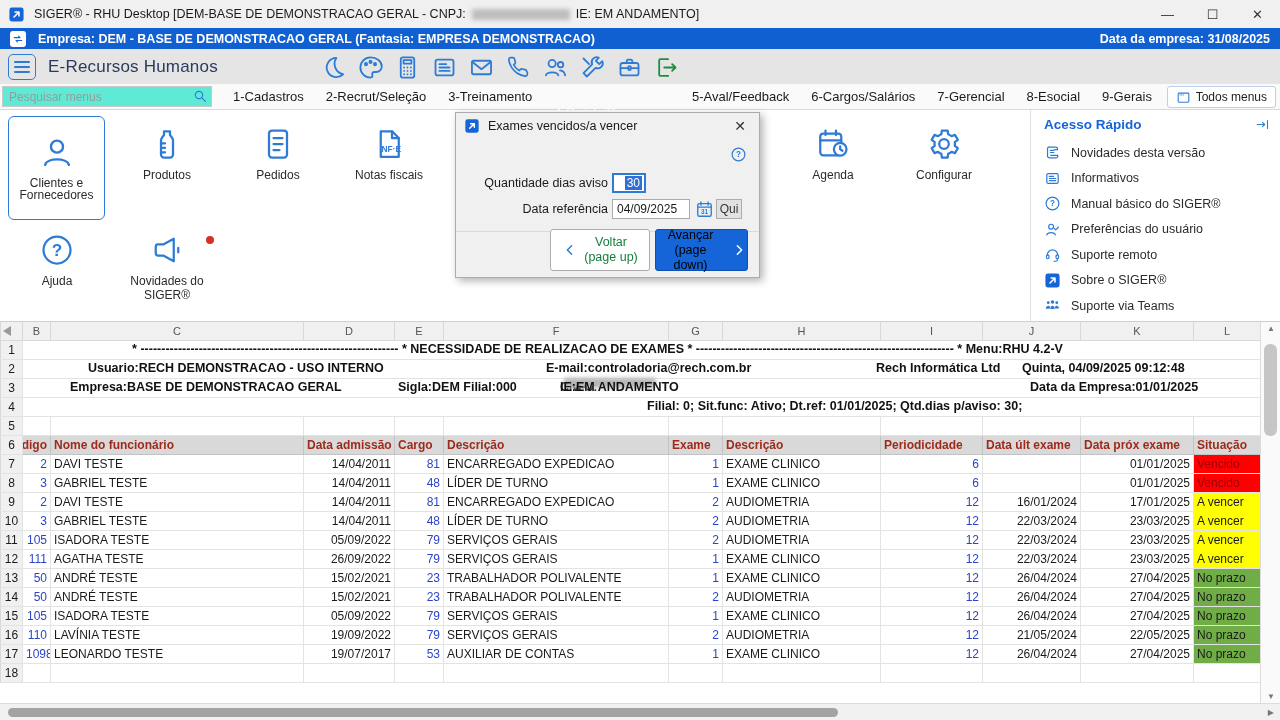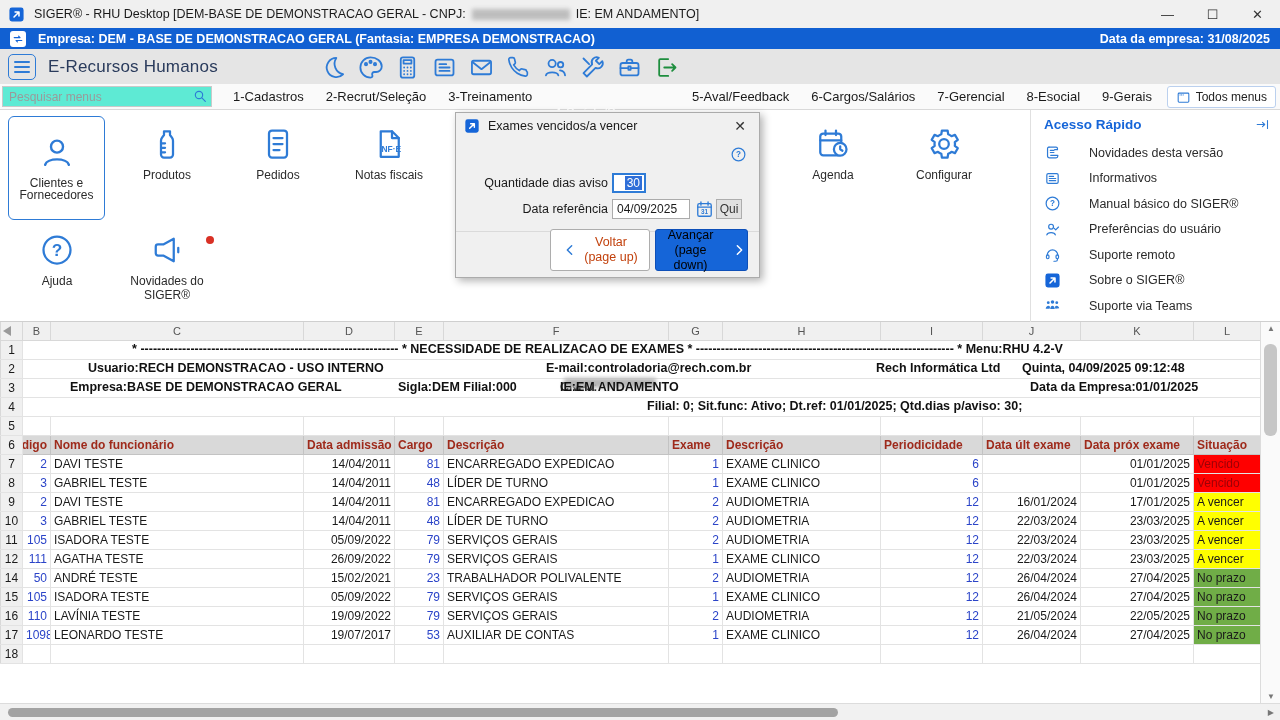--- a/index.html
+++ b/index.html
@@ -63,21 +63,21 @@
   #it-ajuda    { left:17px;  top:122px; width:80px; }
   #it-novidades{ left:117px; top:122px; width:100px; }
   #notifdot { position:absolute; left:206px; top:126px; width:8px; height:8px; border-radius:50%; background:#D93025; }
 
   
   #quickpanel { position:absolute; left:1030px; top:0; width:250px; height:212px; border-left:1px solid #E0E0E0;
                 padding:7px 10px 0 13px; }
   #qa-header { display:flex; align-items:center; }
   #qa-title { color:#1565D8; font-weight:bold; font-size:13.5px; flex:1; }
   #qa-list { margin-top:8px; }
-  #qa-list .qitem { display:flex; align-items:center; gap:28px; height:25.5px; font-size:12.5px; color:#2b2b2b; }
+  #qa-list .qitem { display:flex; align-items:center; gap:10px; height:25.5px; font-size:12.5px; color:#2b2b2b; }
 
   
   #dialog { position:absolute; left:455px; top:112px; width:305px; height:166px; background:#F0F0F0;
             border:1px solid #ABABAB; box-shadow:3px 3px 8px rgba(0,0,0,.3); z-index:30; }
   #dlg-titlebar { height:26px; display:flex; align-items:center; padding:0 8px; gap:8px; }
   #dlg-title { font-size:12.5px; color:#1a1a1a; flex:1; }
   #dlg-close { font-size:14px; color:#333; width:22px; text-align:center; }
   #dlg-help { position:absolute; right:12px; top:33px; }
   .dlg-row { position:absolute; left:0; width:100%; display:flex; align-items:center; }
   #dlg-row1 { top:60px; } #dlg-row2 { top:86px; }
@@ -86,21 +86,21 @@
                align-items:center; justify-content:flex-end; padding-right:2px; }
   #qty-input .sel { background:#2F6FD8; color:#fff; font-size:12px; padding:0 2px; }
   #date-input { width:78px; height:20px; border:1px solid #ABABAB; background:#fff; font-size:12px;
                 color:#1a1a1a; display:flex; align-items:center; padding-left:4px; }
   #cal-btn { width:20px; height:20px; margin-left:4px; display:flex; align-items:center; justify-content:center; }
   #weekday-btn { width:26px; height:20px; margin-left:2px; background:#E1E1E1; border:1px solid #ADADAD;
                  font-size:12px; color:#333; display:flex; align-items:center; justify-content:center; }
   #dlg-sep { position:absolute; left:0; top:118px; width:100%; border-top:1px solid #DADADA; }
   .navbtn { position:absolute; top:116px; height:42px; border-radius:3px; display:flex; align-items:center;
             justify-content:center; gap:6px; font-size:12.5px; }
-  #btn-voltar { left:94px; width:100px; background:#fff; border:1px solid #ADADAD; color:#c2410c; }
+  #btn-voltar { left:94px; width:100px; background:#fff; border:1px solid #ADADAD; color:#15803d; }
   #btn-avancar { left:199px; width:93px; background:#1565D8; border:1px solid #0D4FB8; color:#000000; }
   .navbtn .twol { text-align:center; line-height:15px; }
   .accel::first-letter { text-decoration:underline; }
 
   
   #grid { position:absolute; left:0; top:322px; width:1260px; height:381px; background:#fff; overflow:hidden; }
   #sheet { border-collapse:collapse; table-layout:fixed; width:1260px; }
   #sheet td, #sheet th { overflow:hidden; white-space:nowrap; font-weight:normal; }
   .lrow th { height:18px; background:#F0F0F0; border:1px solid #D8D8D8; border-top:none;
              font-size:11px; color:#555; text-align:center; }
@@ -689,20 +689,34 @@
             <td class="a-r blue">79</td>
             <td class="">SERVIÇOS GERAIS</td>
             <td class="a-r blue">1</td>
             <td class="">EXAME CLINICO</td>
             <td class="a-r blue">12</td>
             <td class="a-r">22/03/2024</td>
             <td class="a-r">23/03/2025</td>
             <td class="" style="background:#FFFF00;color:#1a1a1a">A vencer</td>
           </tr>
           <tr>
+            <td class="gut">13</td>
+            <td class="a-r blue">50</td>
+            <td class="">ANDRÉ TESTE</td>
+            <td class="a-r">15/02/2021</td>
+            <td class="a-r blue">23</td>
+            <td class="">TRABALHADOR POLIVALENTE</td>
+            <td class="a-r blue">1</td>
+            <td class="">EXAME CLINICO</td>
+            <td class="a-r blue">12</td>
+            <td class="a-r">26/04/2024</td>
+            <td class="a-r">27/04/2025</td>
+            <td class="" style="background:#70AD47;color:#1a1a1a">No prazo</td>
+          </tr>
+          <tr>
             <td class="gut">14</td>
             <td class="a-r blue">50</td>
             <td class="">ANDRÉ TESTE</td>
             <td class="a-r">15/02/2021</td>
             <td class="a-r blue">23</td>
             <td class="">TRABALHADOR POLIVALENTE</td>
             <td class="a-r blue">2</td>
             <td class="">AUDIOMETRIA</td>
             <td class="a-r blue">12</td>
             <td class="a-r">26/04/2024</td>

